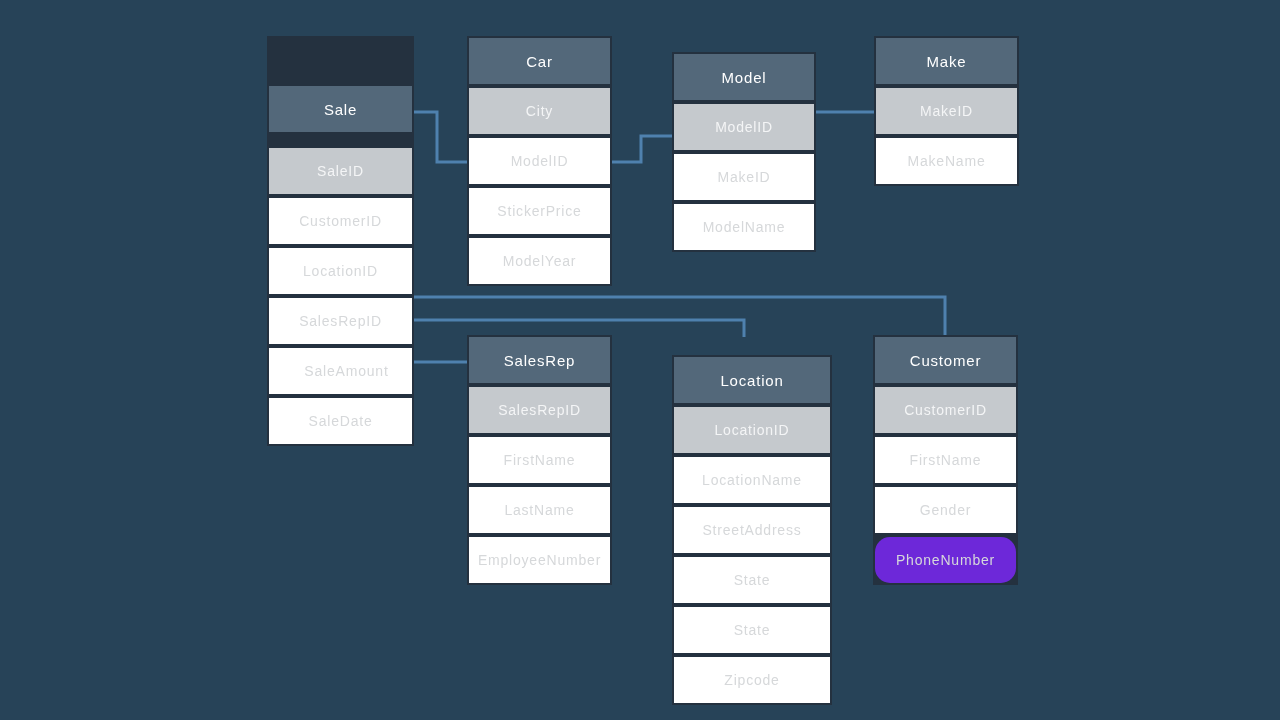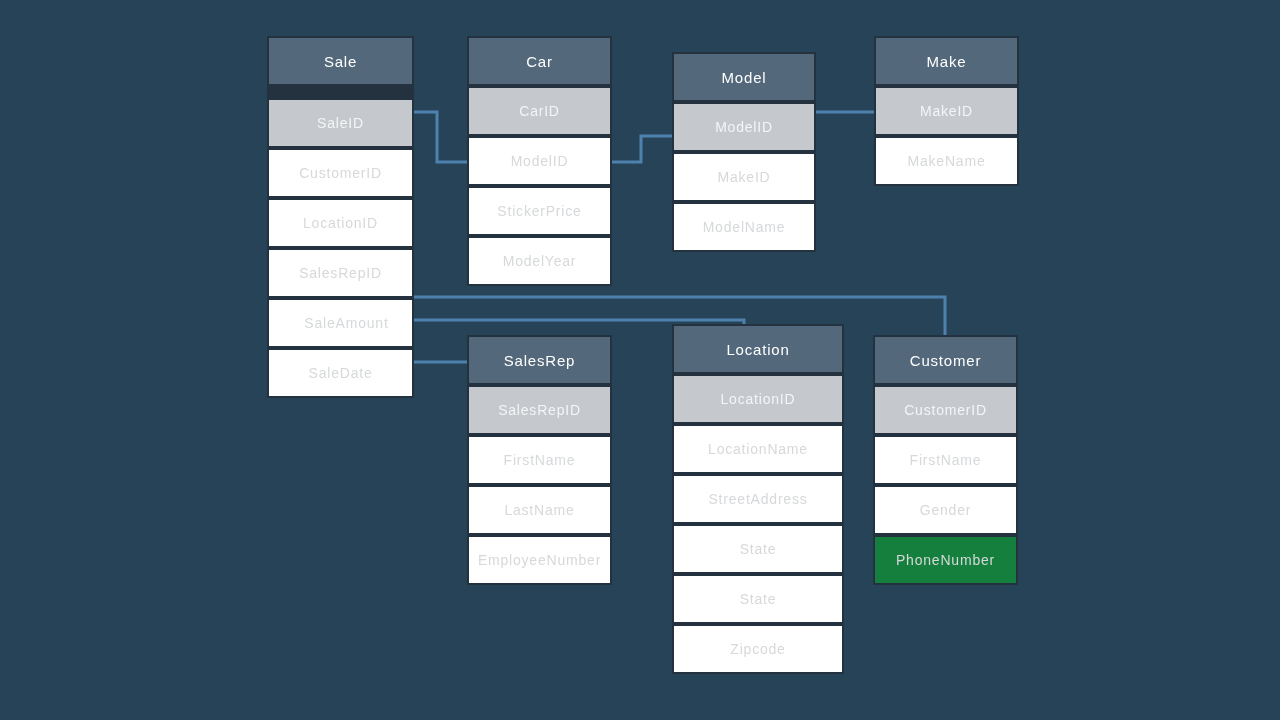--- a/index.html
+++ b/index.html
@@ -60,31 +60,31 @@
   <svg class="connector-layer" width="1280" height="720" viewBox="0 0 1280 720" xmlns="http://www.w3.org/2000/svg">
       <polyline points="412,112 437,112 437,162 469,162" fill="none" stroke="#4f81ae" stroke-width="3"></polyline>
       <polyline points="610,162 641,162 641,136 674,136" fill="none" stroke="#4f81ae" stroke-width="3"></polyline>
       <polyline points="814,112 876,112" fill="none" stroke="#4f81ae" stroke-width="3"></polyline>
       <polyline points="412,297 945,297 945,337" fill="none" stroke="#4f81ae" stroke-width="3"></polyline>
       <polyline points="412,320 744,320 744,337" fill="none" stroke="#4f81ae" stroke-width="3"></polyline>
       <polyline points="412,362 469,362" fill="none" stroke="#4f81ae" stroke-width="3"></polyline>
     </svg>
 
 <div class="db-table" style="left: 269px; top: 38px; width: 143px;">
-      <div class="tbl-header" style="background: rgb(83, 104, 122); color: rgb(255, 255, 255);">Sale</div>
+      <div class="tbl-header" style="background: rgb(83, 104, 122); color: rgb(255, 255, 255); margin-top: 48px;">Sale</div>
       <div class="tbl-row key" style="background: rgb(197, 201, 205); color: rgb(244, 245, 246); margin-top: 16px;">SaleID</div>
       <div class="tbl-row" style="background: rgb(255, 255, 255); color: rgb(214, 216, 218);">CustomerID</div>
       <div class="tbl-row" style="background: rgb(255, 255, 255); color: rgb(214, 216, 218);">LocationID</div>
       <div class="tbl-row" style="background: rgb(255, 255, 255); color: rgb(214, 216, 218);">SalesRepID</div>
       <div class="tbl-row" style="background: rgb(255, 255, 255); color: rgb(214, 216, 218); padding-left: 12px;">SaleAmount</div>
       <div class="tbl-row" style="background: rgb(255, 255, 255); color: rgb(214, 216, 218);">SaleDate</div>
     </div>
     <div class="db-table" style="left: 469px; top: 38px; width: 141px;">
       <div class="tbl-header" style="background: rgb(83, 104, 122); color: rgb(255, 255, 255);">Car</div>
-      <div class="tbl-row key" style="background: rgb(197, 201, 205); color: rgb(244, 245, 246);">CarID</div>
+      <div class="tbl-row key" style="background: rgb(197, 201, 205); color: rgb(244, 245, 246);">City</div>
       <div class="tbl-row" style="background: rgb(255, 255, 255); color: rgb(214, 216, 218);">ModelID</div>
       <div class="tbl-row" style="background: rgb(255, 255, 255); color: rgb(214, 216, 218);">StickerPrice</div>
       <div class="tbl-row" style="background: rgb(255, 255, 255); color: rgb(214, 216, 218);">ModelYear</div>
     </div>
     <div class="db-table" style="left: 674px; top: 38px; width: 140px; margin-top: 16px;">
       <div class="tbl-header" style="background: rgb(83, 104, 122); color: rgb(255, 255, 255);">Model</div>
       <div class="tbl-row key" style="background: rgb(197, 201, 205); color: rgb(244, 245, 246);">ModelID</div>
       <div class="tbl-row" style="background: rgb(255, 255, 255); color: rgb(214, 216, 218);">MakeID</div>
       <div class="tbl-row" style="background: rgb(255, 255, 255); color: rgb(214, 216, 218);">ModelName</div>
     </div>
@@ -93,29 +93,29 @@
       <div class="tbl-row key" style="background: rgb(197, 201, 205); color: rgb(244, 245, 246);">MakeID</div>
       <div class="tbl-row" style="background: rgb(255, 255, 255); color: rgb(214, 216, 218);">MakeName</div>
     </div>
     <div class="db-table" style="left: 469px; top: 337px; width: 141px;">
       <div class="tbl-header" style="background: rgb(83, 104, 122); color: rgb(255, 255, 255);">SalesRep</div>
       <div class="tbl-row key" style="background: rgb(197, 201, 205); color: rgb(244, 245, 246);">SalesRepID</div>
       <div class="tbl-row" style="background: rgb(255, 255, 255); color: rgb(214, 216, 218);">FirstName</div>
       <div class="tbl-row" style="background: rgb(255, 255, 255); color: rgb(214, 216, 218);">LastName</div>
       <div class="tbl-row" style="background: rgb(255, 255, 255); color: rgb(214, 216, 218);">EmployeeNumber</div>
     </div>
-    <div class="db-table" style="left: 674px; top: 326px; width: 168px; text-align: center;">
+    <div class="db-table" style="left: 674px; top: 357px; width: 156px; text-align: center;">
       <div class="tbl-header" style="background: rgb(83, 104, 122); color: rgb(255, 255, 255);">Location</div>
       <div class="tbl-row key" style="background: rgb(197, 201, 205); color: rgb(244, 245, 246);">LocationID</div>
       <div class="tbl-row" style="background: rgb(255, 255, 255); color: rgb(214, 216, 218);">LocationName</div>
       <div class="tbl-row" style="background: rgb(255, 255, 255); color: rgb(214, 216, 218);">StreetAddress</div>
       <div class="tbl-row" style="background: rgb(255, 255, 255); color: rgb(214, 216, 218);">State</div>
       <div class="tbl-row" style="background: rgb(255, 255, 255); color: rgb(214, 216, 218);">State</div>
       <div class="tbl-row" style="background: rgb(255, 255, 255); color: rgb(214, 216, 218);">Zipcode</div>
     </div>
     <div class="db-table" style="left: 875px; top: 337px; width: 141px;">
       <div class="tbl-header" style="background: rgb(83, 104, 122); color: rgb(255, 255, 255);">Customer</div>
       <div class="tbl-row key" style="background: rgb(197, 201, 205); color: rgb(244, 245, 246);">CustomerID</div>
       <div class="tbl-row" style="background: rgb(255, 255, 255); color: rgb(214, 216, 218);">FirstName</div>
       <div class="tbl-row" style="background: rgb(255, 255, 255); color: rgb(214, 216, 218);">Gender</div>
-      <div class="tbl-row" style="background: #15803d; color: rgb(214, 216, 218);">PhoneNumber</div>
+      <div class="tbl-row" style="background: #6d28d9; color: rgb(214, 216, 218); border-radius: 15px;">PhoneNumber</div>
     </div>
   </div>
 
 </body></html>

